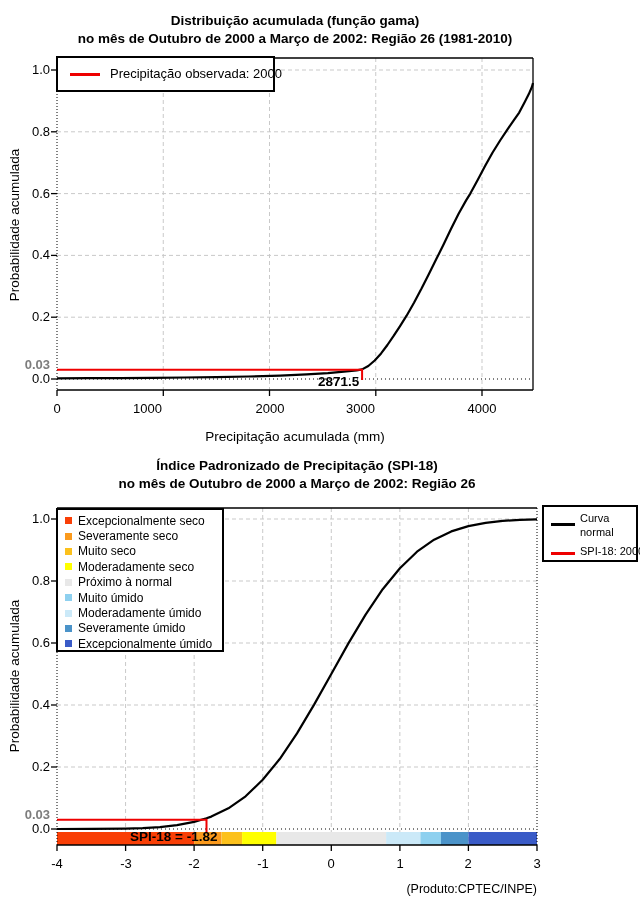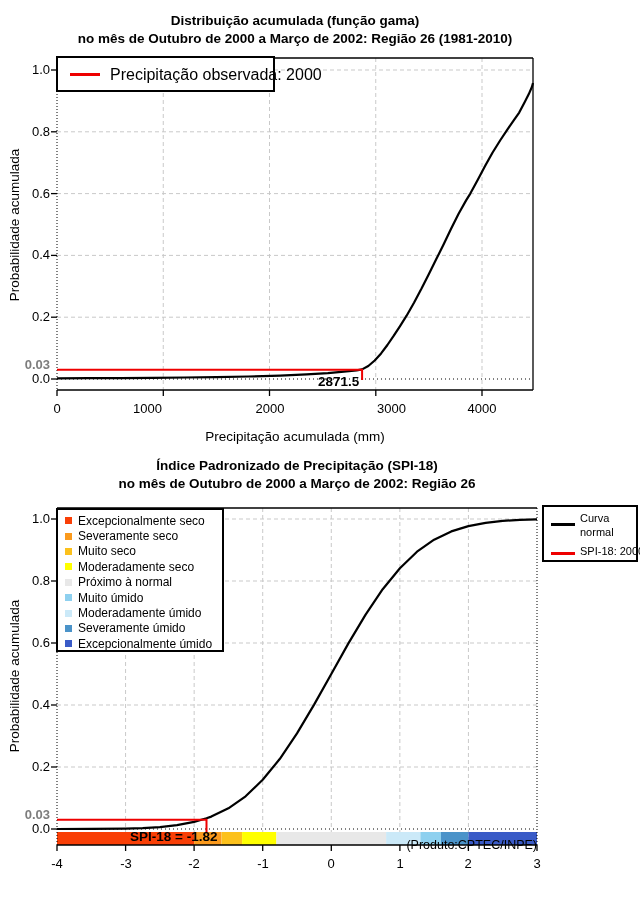--- a/index.html
+++ b/index.html
@@ -8,21 +8,21 @@
   #plot{position:absolute;left:0;top:0;z-index:1;}
   #labels{position:absolute;left:0;top:0;width:640px;height:900px;z-index:2;}
   .abs{position:absolute;line-height:16px;}
   .t{position:absolute;text-align:center;font-weight:bold;font-size:13.5px;line-height:17px;z-index:2;}
   .axt{position:absolute;text-align:center;font-size:13.5px;z-index:2;}
   .yl{position:absolute;white-space:nowrap;font-size:13.5px;transform:translate(-50%,-50%) rotate(-90deg);z-index:2;}
   .ann{position:absolute;font-weight:bold;font-size:13.5px;z-index:2;}
   .p03{position:absolute;width:50px;text-align:right;font-weight:bold;font-size:13px;color:#7d7d7d;line-height:16px;z-index:2;}
   .legend{position:absolute;background:#fff;border:2px solid #000;box-sizing:border-box;z-index:3;}
   .swatch{position:absolute;height:3px;}
-  .lg1-text{position:absolute;font-size:16px;white-space:nowrap;text-align:right;}
+  .lg1-text{position:absolute;font-size:13px;white-space:nowrap;text-align:right;}
   .lg2-text{position:absolute;font-size:11px;line-height:13px;white-space:nowrap;}
   .cat-item{display:flex;align-items:center;height:15.4px;margin-left:7px;}
   .cat-marker{width:7px;height:7px;margin-right:6px;flex:none;}
   .cat-label{font-size:12px;white-space:nowrap;}
   .footnote{position:absolute;font-size:12.5px;text-align:right;z-index:2;}
 </style>
 </head>
 <body>
 
 <div id="figure">
@@ -101,21 +101,21 @@
   <div id="labels">
       <div class="abs" style="left: 0px; top: 62px; width: 50px; text-align: right; font-size: 13px;">1.0</div>
       <div class="abs" style="left: 0px; top: 124px; width: 50px; text-align: right; font-size: 13px;">0.8</div>
       <div class="abs" style="left: 0px; top: 186px; width: 50px; text-align: right; font-size: 13px;">0.6</div>
       <div class="abs" style="left: 0px; top: 247px; width: 50px; text-align: right; font-size: 13px;">0.4</div>
       <div class="abs" style="left: 0px; top: 309px; width: 50px; text-align: right; font-size: 13px;">0.2</div>
       <div class="abs" style="left: 0px; top: 371px; width: 50px; text-align: right; font-size: 13px;">0.0</div>
       <div class="abs" style="left: 27px; top: 401px; width: 60px; text-align: center; font-size: 13px;">0</div>
       <div class="abs" style="left: 133px; top: 401px; width: 60px; text-align: left; font-size: 13px;">1000</div>
       <div class="abs" style="left: 240px; top: 401px; width: 60px; text-align: center; font-size: 13px;">2000</div>
-      <div class="abs" style="left: 346px; top: 401px; width: 60px; text-align: right; font-size: 13px;">3000</div>
+      <div class="abs" style="left: 346px; top: 401px; width: 60px; text-align: left; font-size: 13px;">3000</div>
       <div class="abs" style="left: 452px; top: 401px; width: 60px; text-align: center; font-size: 13px;">4000</div>
       <div class="abs" style="left: 0px; top: 511px; width: 50px; text-align: right; font-size: 13px;">1.0</div>
       <div class="abs" style="left: 0px; top: 573px; width: 50px; text-align: right; font-size: 13px;">0.8</div>
       <div class="abs" style="left: 0px; top: 635px; width: 50px; text-align: right; font-size: 13px;">0.6</div>
       <div class="abs" style="left: 0px; top: 697px; width: 50px; text-align: right; font-size: 13px;">0.4</div>
       <div class="abs" style="left: 0px; top: 759px; width: 50px; text-align: right; font-size: 13px;">0.2</div>
       <div class="abs" style="left: 0px; top: 821px; width: 50px; text-align: right; font-size: 13px;">0.0</div>
       <div class="abs" style="left: 27px; top: 856px; width: 60px; text-align: center; font-size: 13px;">-4</div>
       <div class="abs" style="left: 96px; top: 856px; width: 60px; text-align: center; font-size: 13px;">-3</div>
       <div class="abs" style="left: 164px; top: 856px; width: 60px; text-align: center; font-size: 13px;">-2</div>
@@ -136,21 +136,21 @@
   <div class="legend" style="left:56px;top:56px;width:219px;height:36px;">
     <span class="swatch" style="left: 12px; top: 15px; width: 30px; background: rgb(238, 0, 0);"></span>
     <span class="lg1-text" style="left:52px;top:8px;">Precipitação observada: 2000</span>
   </div>
 
   <div class="t" style="left:0;top:457px;width:594px;">Índice Padronizado de Precipitação (SPI-18)</div>
   <div class="t" style="left:0;top:475px;width:594px;">no mês de Outubro de 2000 a Março de 2002: Região 26</div>
   <div class="yl" style="left:14px;top:676px;">Probabilidade acumulada</div>
   <div class="p03" style="left:0;top:807px;">0.03</div>
   <div class="ann" style="left:130px;top:829px;width:160px;">SPI-18 = -1.82</div>
-  <div class="footnote" style="left:387px;top:838px;width:150px;">(Produto:CPTEC/INPE)</div>
+  <div class="footnote" style="left:387px;top:882px;width:150px;">(Produto:CPTEC/INPE)</div>
 
   <div class="legend" style="left:56px;top:508px;width:168px;height:144px;padding-top:3px;">
     <div id="cat-legend-items">
         <div class="cat-item">
           <span class="cat-marker" style="background: rgb(249, 63, 6);"></span>
           <span class="cat-label">Excepcionalmente seco</span>
         </div>
         <div class="cat-item">
           <span class="cat-marker" style="background: rgb(251, 154, 29);"></span>
           <span class="cat-label">Severamente seco</span>

